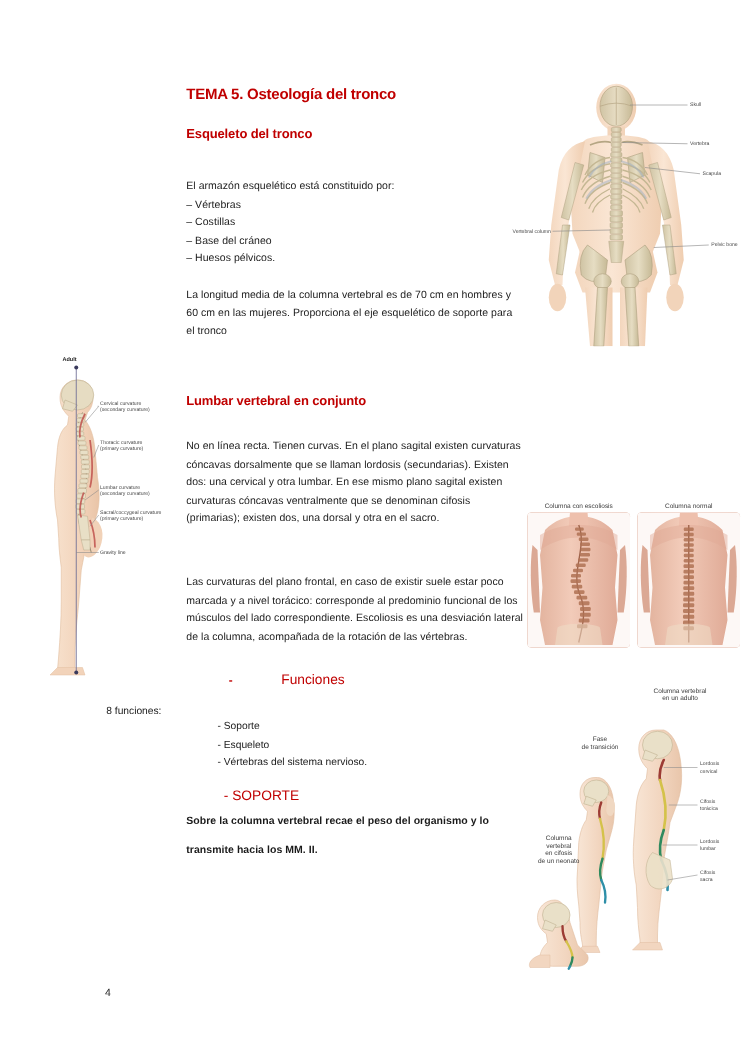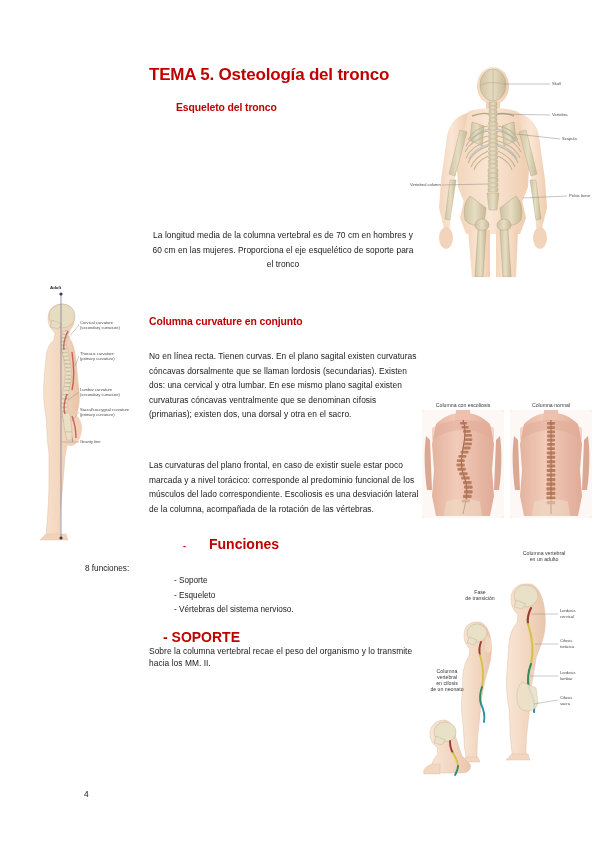--- a/index.html
+++ b/index.html
@@ -22,44 +22,45 @@
   
   .txtcol {
     position: absolute;
     left: 149px;
     top: 0;
     width: 268px;
   }
   .h1 {
     color: #C00000;
     font-weight: bold;
-    font-size: 17px;
+    font-size: 12px;
     letter-spacing: -0.2px;
     line-height: 14px;
   }
   .h2 {
     color: #C00000;
     font-weight: bold;
     font-size: 10.4px;
     letter-spacing: -0.1px;
     line-height: 14px;
   }
   .h3 {
     color: #C00000;
-    font-weight: bold;
-    font-size: 14px;
+    font-weight: normal;
+    font-size: 11px;
     line-height: 13px;
+    margin-left: 16px;
   }
   .body {
     font-size: 8.4px;
     line-height: 14.6px;
     color: #1a1a1a;
     letter-spacing: 0.05px;
   }
-  .body.tight { line-height: 12px; }
+  .body.tight { line-height: 23px; font-weight: bold; }
   .small {
     font-size: 8.2px;
     line-height: 14.6px;
     color: #1a1a1a;
   }
 
   .funciones-row {
     display: flex;
     align-items: baseline;
   }
@@ -122,31 +123,38 @@
 </style>
 </head>
 <body>
 
 <div id="page">
 
   <div class="txtcol" style="top:68px;">
     <div class="h1">TEMA 5. Osteología del tronco</div>
   </div>
 
-  <div class="txtcol" style="top:101px;margin-left:27px;">
+  <div class="txtcol" style="top:101px;">
     <div class="h2">Esqueleto del tronco</div>
   </div>
 
-
-  <div class="txtcol" style="top:228px;text-align:center;">
+  <div class="txtcol" style="top:141px;">
+    <div class="body">El armazón esquelético está constituido por:</div>
+    <div class="body">– Vértebras</div>
+    <div class="body">– Costillas</div>
+    <div class="body">– Base del cráneo</div>
+    <div class="body">– Huesos pélvicos.</div>
+  </div>
+
+  <div class="txtcol" style="top:228px;">
     <div class="body">La longitud media de la columna vertebral es de 70 cm en hombres y 60 cm en las mujeres. Proporciona el eje esquelético de soporte para el tronco</div>
   </div>
 
   <div class="txtcol" style="top:315px;">
-    <div class="h2">Columna curvature en conjunto</div>
+    <div class="h2">Lumbar vertebral en conjunto</div>
   </div>
 
   <div class="txtcol" style="top:349px; width:269px;">
     <div class="body">No en línea recta. Tienen curvas. En el plano sagital existen curvaturas cóncavas dorsalmente que se llaman lordosis (secundarias). Existen dos: una cervical y otra lumbar. En ese mismo plano sagital existen curvaturas cóncavas ventralmente que se denominan cifosis (primarias); existen dos, una dorsal y otra en el sacro.</div>
   </div>
 
   <div class="txtcol" style="top:458px; width:273px;">
     <div class="body">Las curvaturas del plano frontal, en caso de existir suele estar poco marcada y a nivel torácico: corresponde al predominio funcional de los músculos del lado correspondiente. Escoliosis es una desviación lateral de la columna, acompañada de la rotación de las vértebras.</div>
   </div>
 

